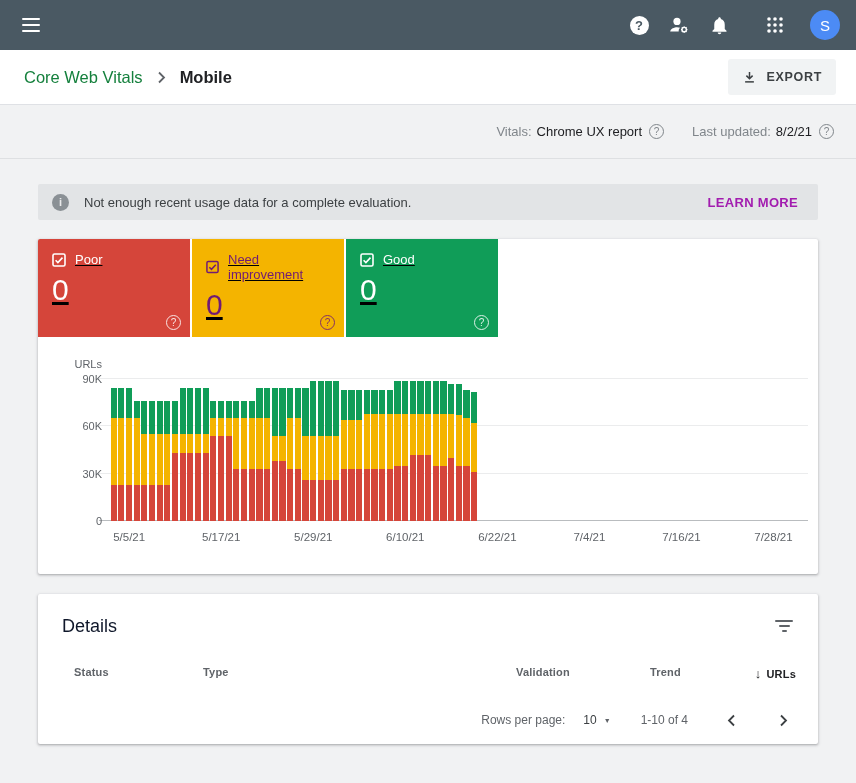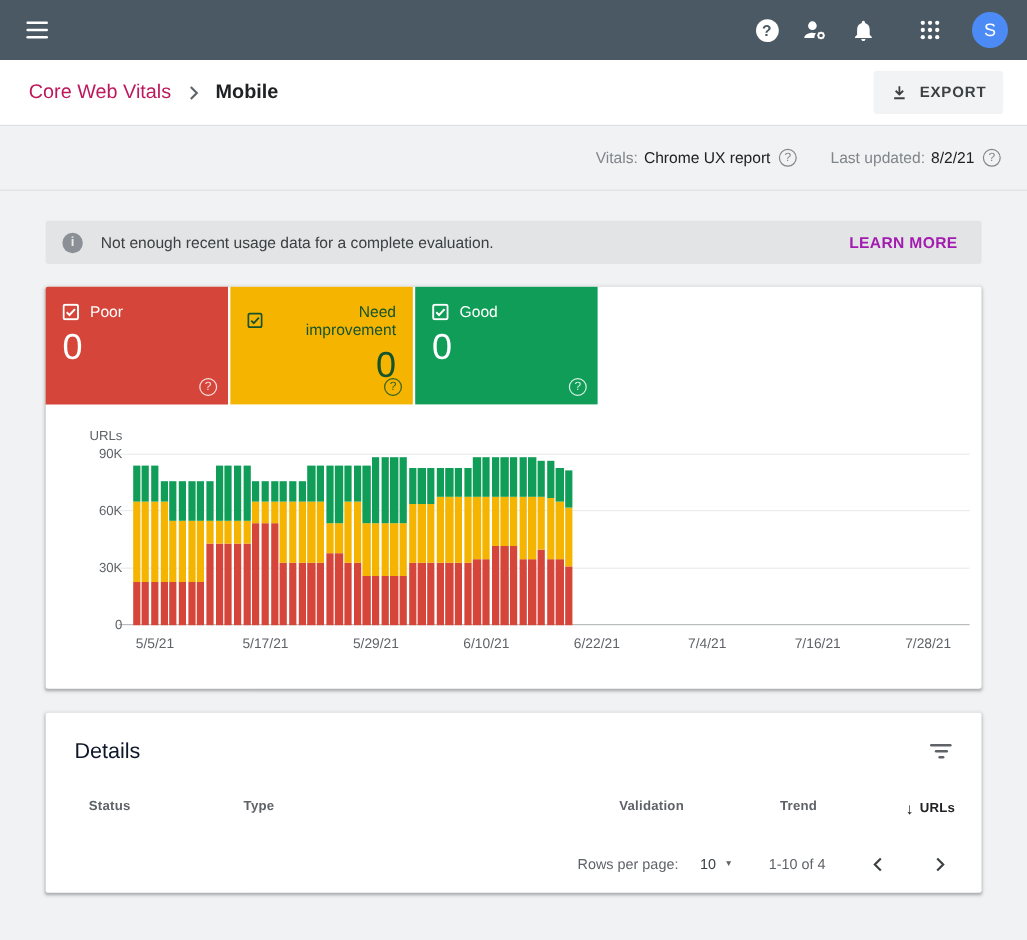--- a/index.html
+++ b/index.html
@@ -14,41 +14,41 @@
   .brand .b { font-weight:700; letter-spacing:-0.2px; }
   .brand .r { font-weight:400; color:rgba(255,255,255,.93); margin-left:5px; letter-spacing:.2px; }
   .hdr-right { margin-left:auto; display:flex; align-items:center; gap:6px; }
   .icon-btn { width:34px; height:34px; display:flex; align-items:center; justify-content:center; cursor:pointer; }
   .help-circle { width:19px; height:19px; border-radius:50%; background:#fff; color:#4A5963; font-size:13px; font-weight:700; display:flex; align-items:center; justify-content:center; }
   .apps-btn { margin-left:16px; }
   .avatar { width:30px; height:30px; border-radius:50%; background:#4C8BF5; color:#fff; font-size:15px; display:flex; align-items:center; justify-content:center; margin-left:12px; cursor:pointer; }
 
   
   .crumb-row { height:55px; background:#fff; border-bottom:1px solid #DFE1E5; display:flex; align-items:center; padding:0 20px 0 24px; }
-  .crumb { font-size:16.5px; color:#be185d; cursor:pointer; }
+  .crumb { font-size:16.5px; color:#15803d; cursor:pointer; }
   .crumb-sep { margin:0 14px; display:flex; align-items:center; }
   .crumb-page { font-size:16.5px; font-weight:700; color:#202124; }
   .export-btn { margin-left:auto; height:36px; background:#F1F3F4; border:none; border-radius:3px; display:flex; align-items:center; gap:9px; padding:0 14px; font-size:12.5px; font-weight:600; letter-spacing:.7px; color:#3C4043; cursor:pointer; font-family:inherit; }
 
   
   .source-row { height:54px; display:flex; align-items:center; justify-content:flex-end; padding:0 22px; font-size:13px; color:#80868B; border-bottom:1px solid #DEE0E2; }
   .source-row .grp { display:flex; align-items:center; }
   .source-row .grp + .grp { margin-left:28px; }
   .source-row .val { color:#202124; margin-left:5px; }
   .q-out { width:15px; height:15px; border:1.2px solid #80868B; border-radius:50%; color:#80868B; font-size:10px; display:inline-flex; align-items:center; justify-content:center; margin-left:7px; cursor:pointer; flex:0 0 auto; }
 
   
   .banner { margin:25px 38px 0; height:36px; background:#E2E4E6; border-radius:2px; display:flex; align-items:center; padding:0 12px 0 14px; }
   .info-i { width:17px; height:17px; border-radius:50%; background:#8A9095; color:#E9EAEB; font-size:11px; font-weight:700; display:flex; align-items:center; justify-content:center; }
   .banner-msg { margin-left:15px; font-size:13px; color:#3C4043; }
   .learn-more { margin-left:auto; color:#a21caf; font-size:13px; font-weight:600; letter-spacing:.3px; padding:0 8px; cursor:pointer; }
 
   
   .card { margin:0 38px; background:#fff; border-radius:2px; box-shadow:0 1px 2px rgba(60,64,67,.28), 0 1px 3px 1px rgba(60,64,67,.13); }
-  .main-card { margin-top:19px; height:335px; }
+  .main-card { margin-top:19px; height:335px;text-decoration:underline; }
   .tiles { display:flex; gap:2px; }
   .tile { width:152px; height:98px; position:relative; padding:13px 14px; cursor:pointer; }
   .tile:first-child { border-top-left-radius:2px; }
   .tile-head { display:flex; align-items:center; gap:9px; font-size:13px; }
   .tile-count { font-size:30px; margin-top:8px; line-height:1; font-weight:400; }
   .tile-help { position:absolute; right:9px; bottom:7px; width:15px; height:15px; border:1.2px solid currentColor; border-radius:50%; font-size:10px; display:flex; align-items:center; justify-content:center; opacity:.85; cursor:pointer; }
 
   
   .chart { position:relative; margin:26px 0 0 20px; height:186px; }
   .chart-axis-title { position:absolute; top:-5px; left:0; width:44px; text-align:right; font-size:11px; color:#5F6368; }
@@ -164,21 +164,21 @@
       <div class="tile-head">
         <svg width="14" height="14" viewBox="0 0 14 14">
           <rect x="1" y="1" width="12" height="12" rx="1.5" fill="none" stroke="currentColor" stroke-width="1.6"></rect>
           <path d="M3.6 7.2l2.3 2.3 4.6-4.9" fill="none" stroke="currentColor" stroke-width="1.6"></path>
         </svg>
         <span>Poor</span>
       </div>
       <div class="tile-count">0</div>
       <span class="tile-help">?</span>
     </div>
-    <div class="tile" style="background: rgb(244, 180, 0); color: #14532d; text-align: right;">
+    <div class="tile" style="background: rgb(244, 180, 0); color: #701a75;">
       <div class="tile-head">
         <svg width="14" height="14" viewBox="0 0 14 14">
           <rect x="1" y="1" width="12" height="12" rx="1.5" fill="none" stroke="currentColor" stroke-width="1.6"></rect>
           <path d="M3.6 7.2l2.3 2.3 4.6-4.9" fill="none" stroke="currentColor" stroke-width="1.6"></path>
         </svg>
         <span>Need improvement</span>
       </div>
       <div class="tile-count">0</div>
       <span class="tile-help">?</span>
     </div>

